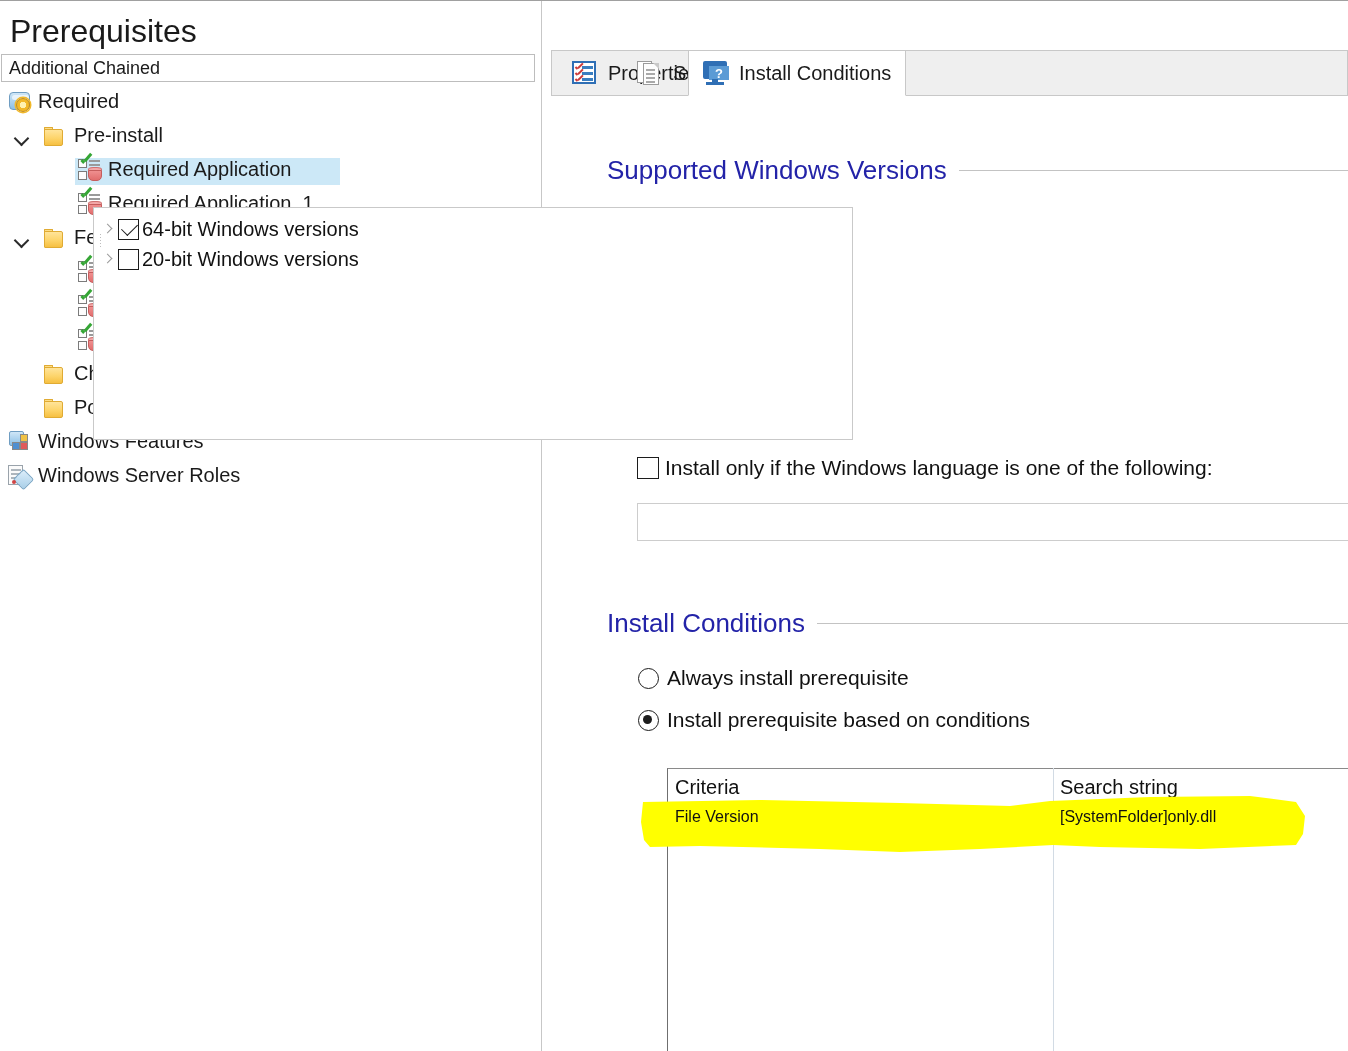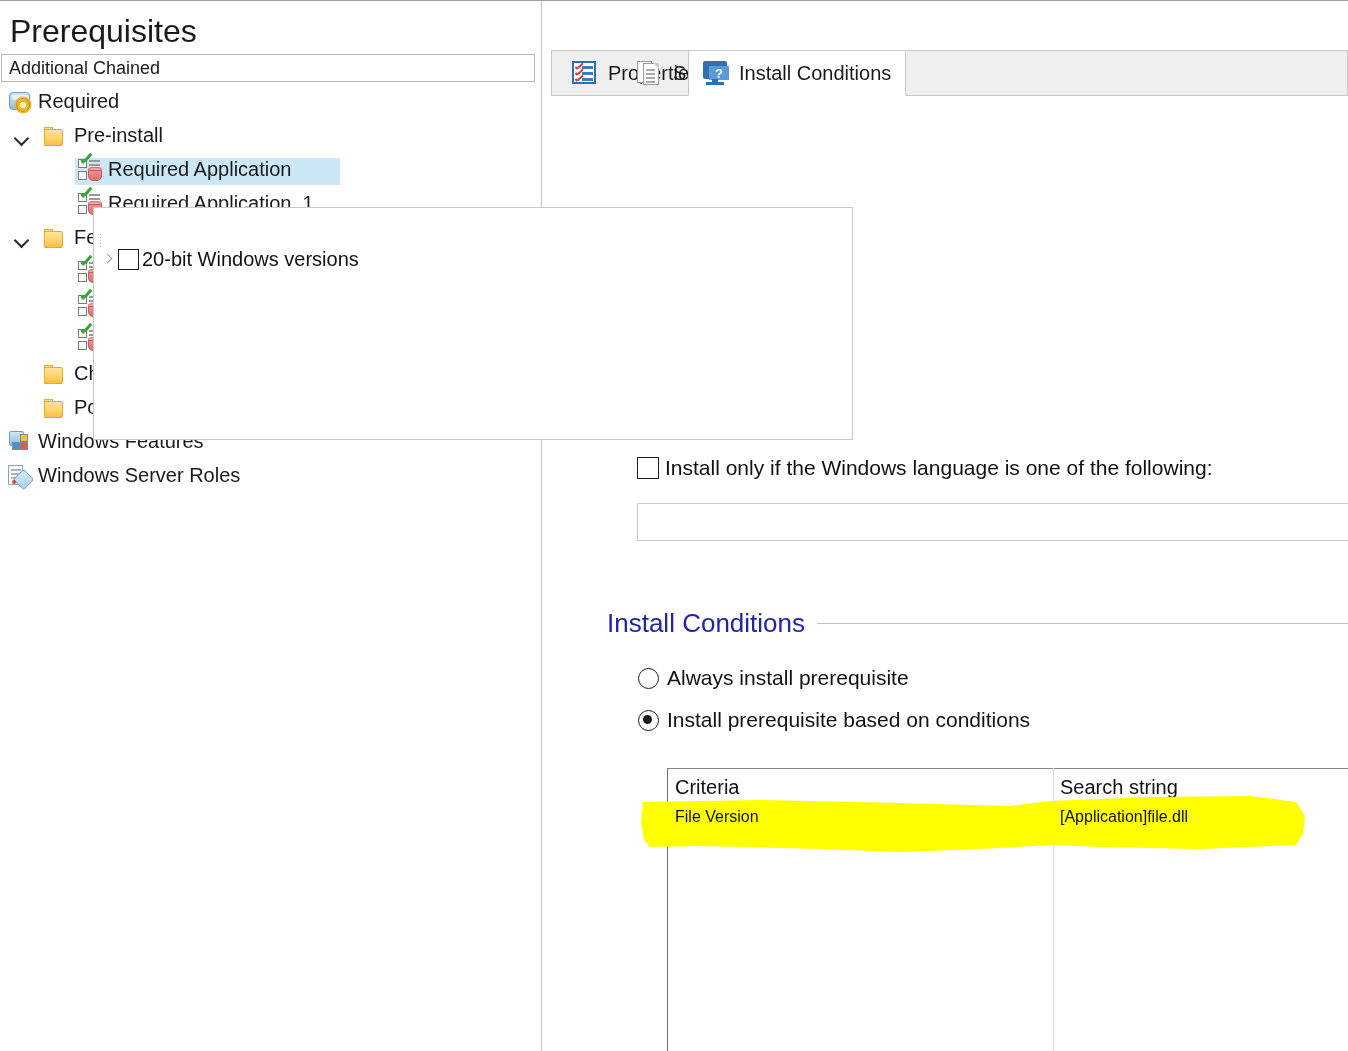--- a/index.html
+++ b/index.html
@@ -548,22 +548,31 @@
               </span>
             </span>
             <span class="stand"></span>
             <span class="base"></span>
           </span>
           <span class="tlabel">Install Conditions</span>
         </div>
       </div>
   </div>
 
+  <div class="section-head" id="sec-versions" style="left:607px; top:155px; width:741px;">
+    <span>Supported Windows Versions</span>
+    <span class="rule" style="flex:1;"></span>
+  </div>
 
   <div id="versions-list">
+    <div class="vrow" id="vrow0" style="left:6px; top:6px;">
+      <span class="vchev"></span>
+      <span class="cbox checked" id="cb64"></span>
+      <span>64-bit Windows versions</span>
+    </div>
     <div class="vdots"></div>
     <div class="vrow" id="vrow1" style="left:6px; top:36px;">
       <span class="vchev"></span>
       <span class="cbox" id="cb32"></span>
       <span>20-bit Windows versions</span>
     </div>
   </div>
 
   <div id="lang-row">
     <span class="cbox" id="cblang"></span>
@@ -597,15 +606,15 @@
         L 760 800 L 900 803 L 1010 806 L 1050 801
         L 1150 797 L 1250 796 L 1296 802
         L 1305 816 L 1303 834 L 1296 845
         L 1200 849 L 1100 847 L 1053 845
         L 980 849 L 900 852 L 820 849
         L 700 846 L 650 847 L 644 840
         L 641 822 Z" fill="#ffff00"></path>
   </svg>
 
   <div class="td" style="left:675px;">File Version</div>
-  <div class="td" style="left:1060px;">[Application]file.dll</div>
+  <div class="td" style="left:1060px;">[SystemFolder]only.dll</div>
 
 </div>
 
 </body></html>

